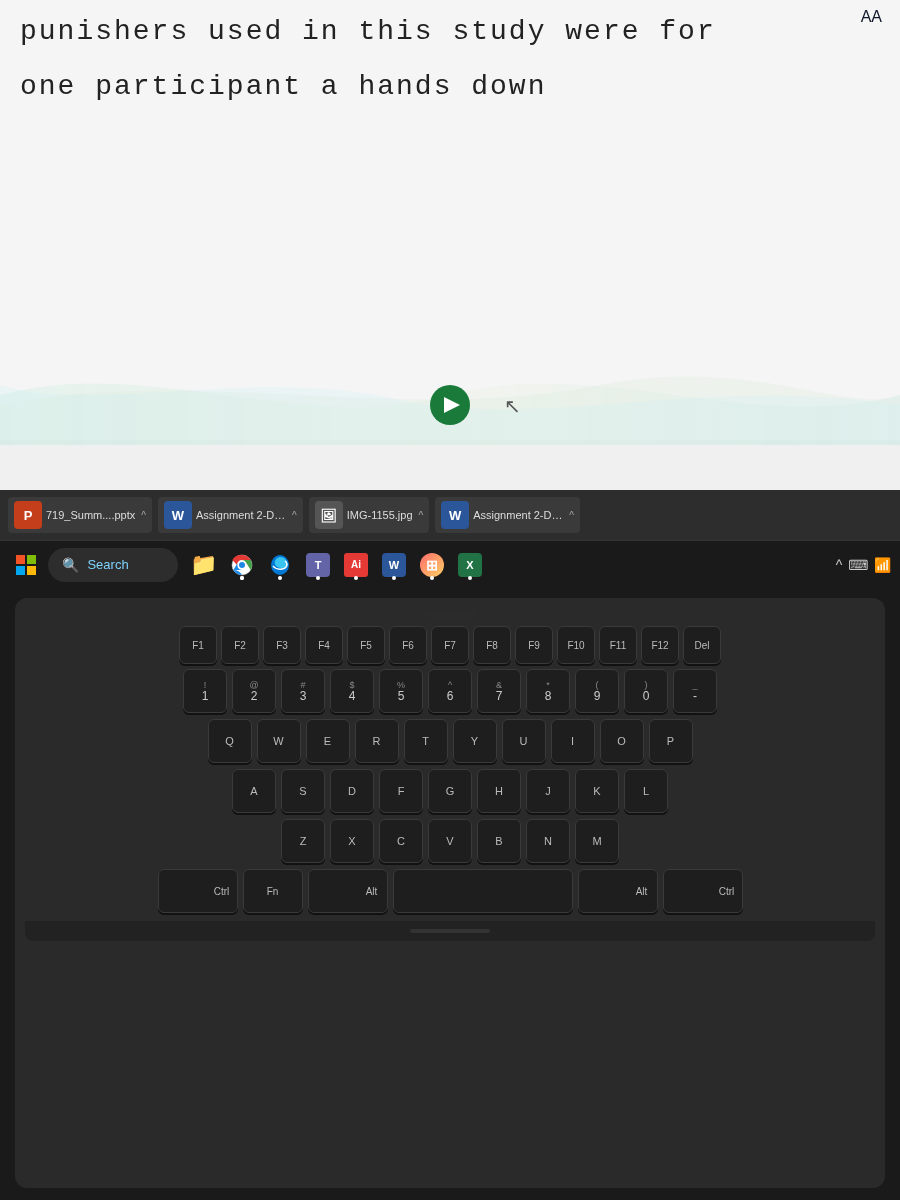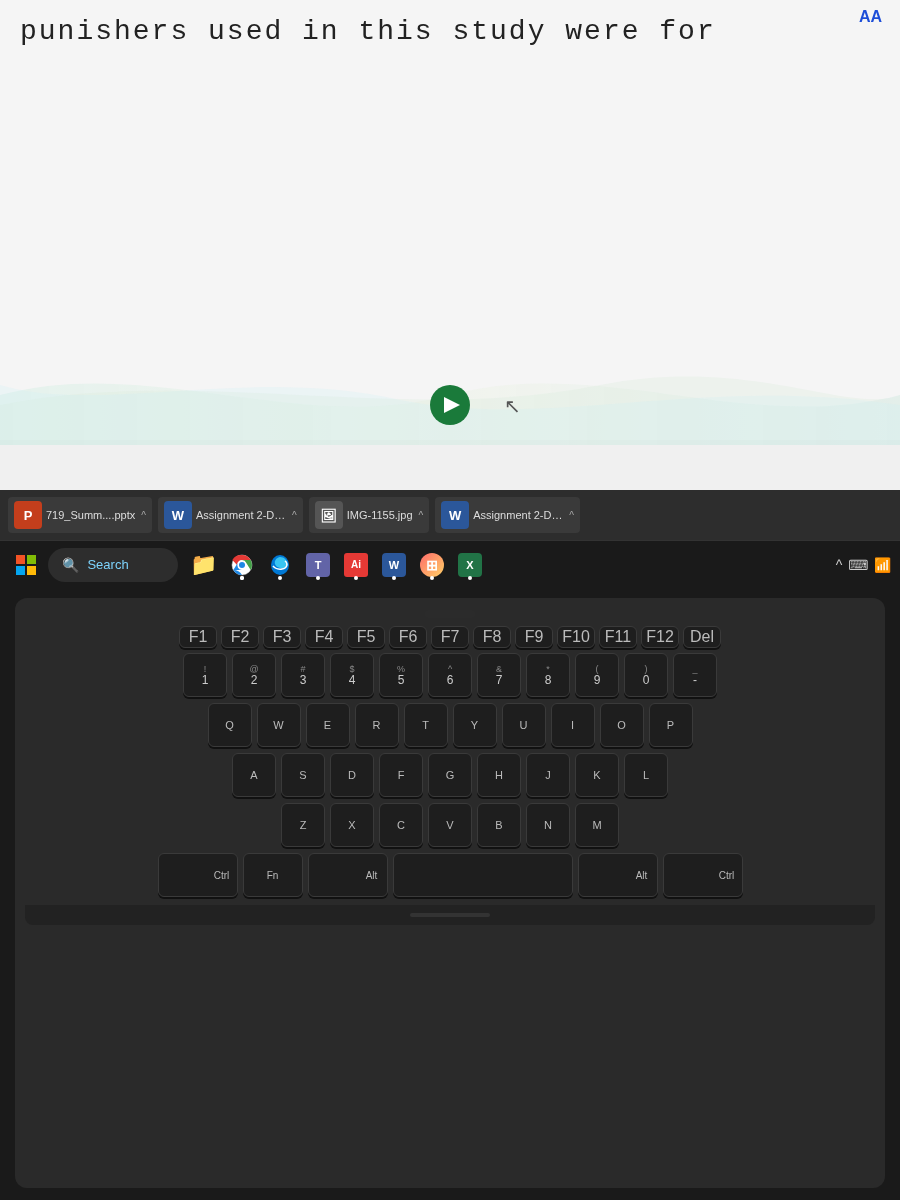--- a/index.html
+++ b/index.html
@@ -34,22 +34,22 @@
       line-height: 1.6;
       letter-spacing: 2px;
       margin-bottom: 10px;
     }
 
     .font-size-indicator {
       position: absolute;
       top: 8px;
       right: 18px;
       font-size: 16px;
-      color: #1d4ed8;
-      font-weight: bold;
+      color: #0f172a;
+      font-weight: normal;
     }
 
     
     .play-button {
       position: absolute;
       bottom: 65px;
       left: 50%;
       transform: translateX(-50%);
       width: 40px;
       height: 40px;
@@ -246,21 +246,21 @@
       cursor: pointer;
       height: 44px;
       min-width: 44px;
       flex: 0 0 auto;
       text-align: center;
       box-shadow: 0 2px 0 #111;
     }
 
     .key-wide { min-width: 60px; }
     .key-wider { min-width: 80px; padding-left: 48px; }
-    .key-fn { min-width: 38px; height: 22px; font-size: 16px; }
+    .key-fn { min-width: 38px; height: 38px; font-size: 10px; }
 
     .key .key-label-top {
       font-size: 9px;
       color: #888;
       display: block;
       line-height: 1;
     }
     .key .key-label-main {
       font-size: 12px;
       color: #ccc;
@@ -310,20 +310,21 @@
       </linearGradient>
     </defs>
     <path d="M0,50 C150,10 300,90 450,50 C600,10 750,90 900,50 L900,100 L0,100 Z" fill="url(#wg1)" opacity="0.5"></path>
     <path d="M0,60 C200,20 400,80 600,40 C750,10 850,70 900,50 L900,100 L0,100 Z" fill="#c8e6c9" opacity="0.3"></path>
     <path d="M0,40 C100,70 250,20 400,55 C550,85 700,30 900,60 L900,100 L0,100 Z" fill="#b2ebf2" opacity="0.25"></path>
   </svg>
 
   <div class="screen-content">
     <span class="font-size-indicator">AA</span>
     <div class="text-line">punishers used in this study were for</div>
+    <div class="text-line">one participant a hands down</div>
   </div>
 
   <div class="play-button"></div>
 
   <div class="cursor-icon">↖</div>
 </div>
 
 <div class="download-bar">
   <div class="download-item">
     <div class="square-icon" style="background:#c43e1c;">P</div>

